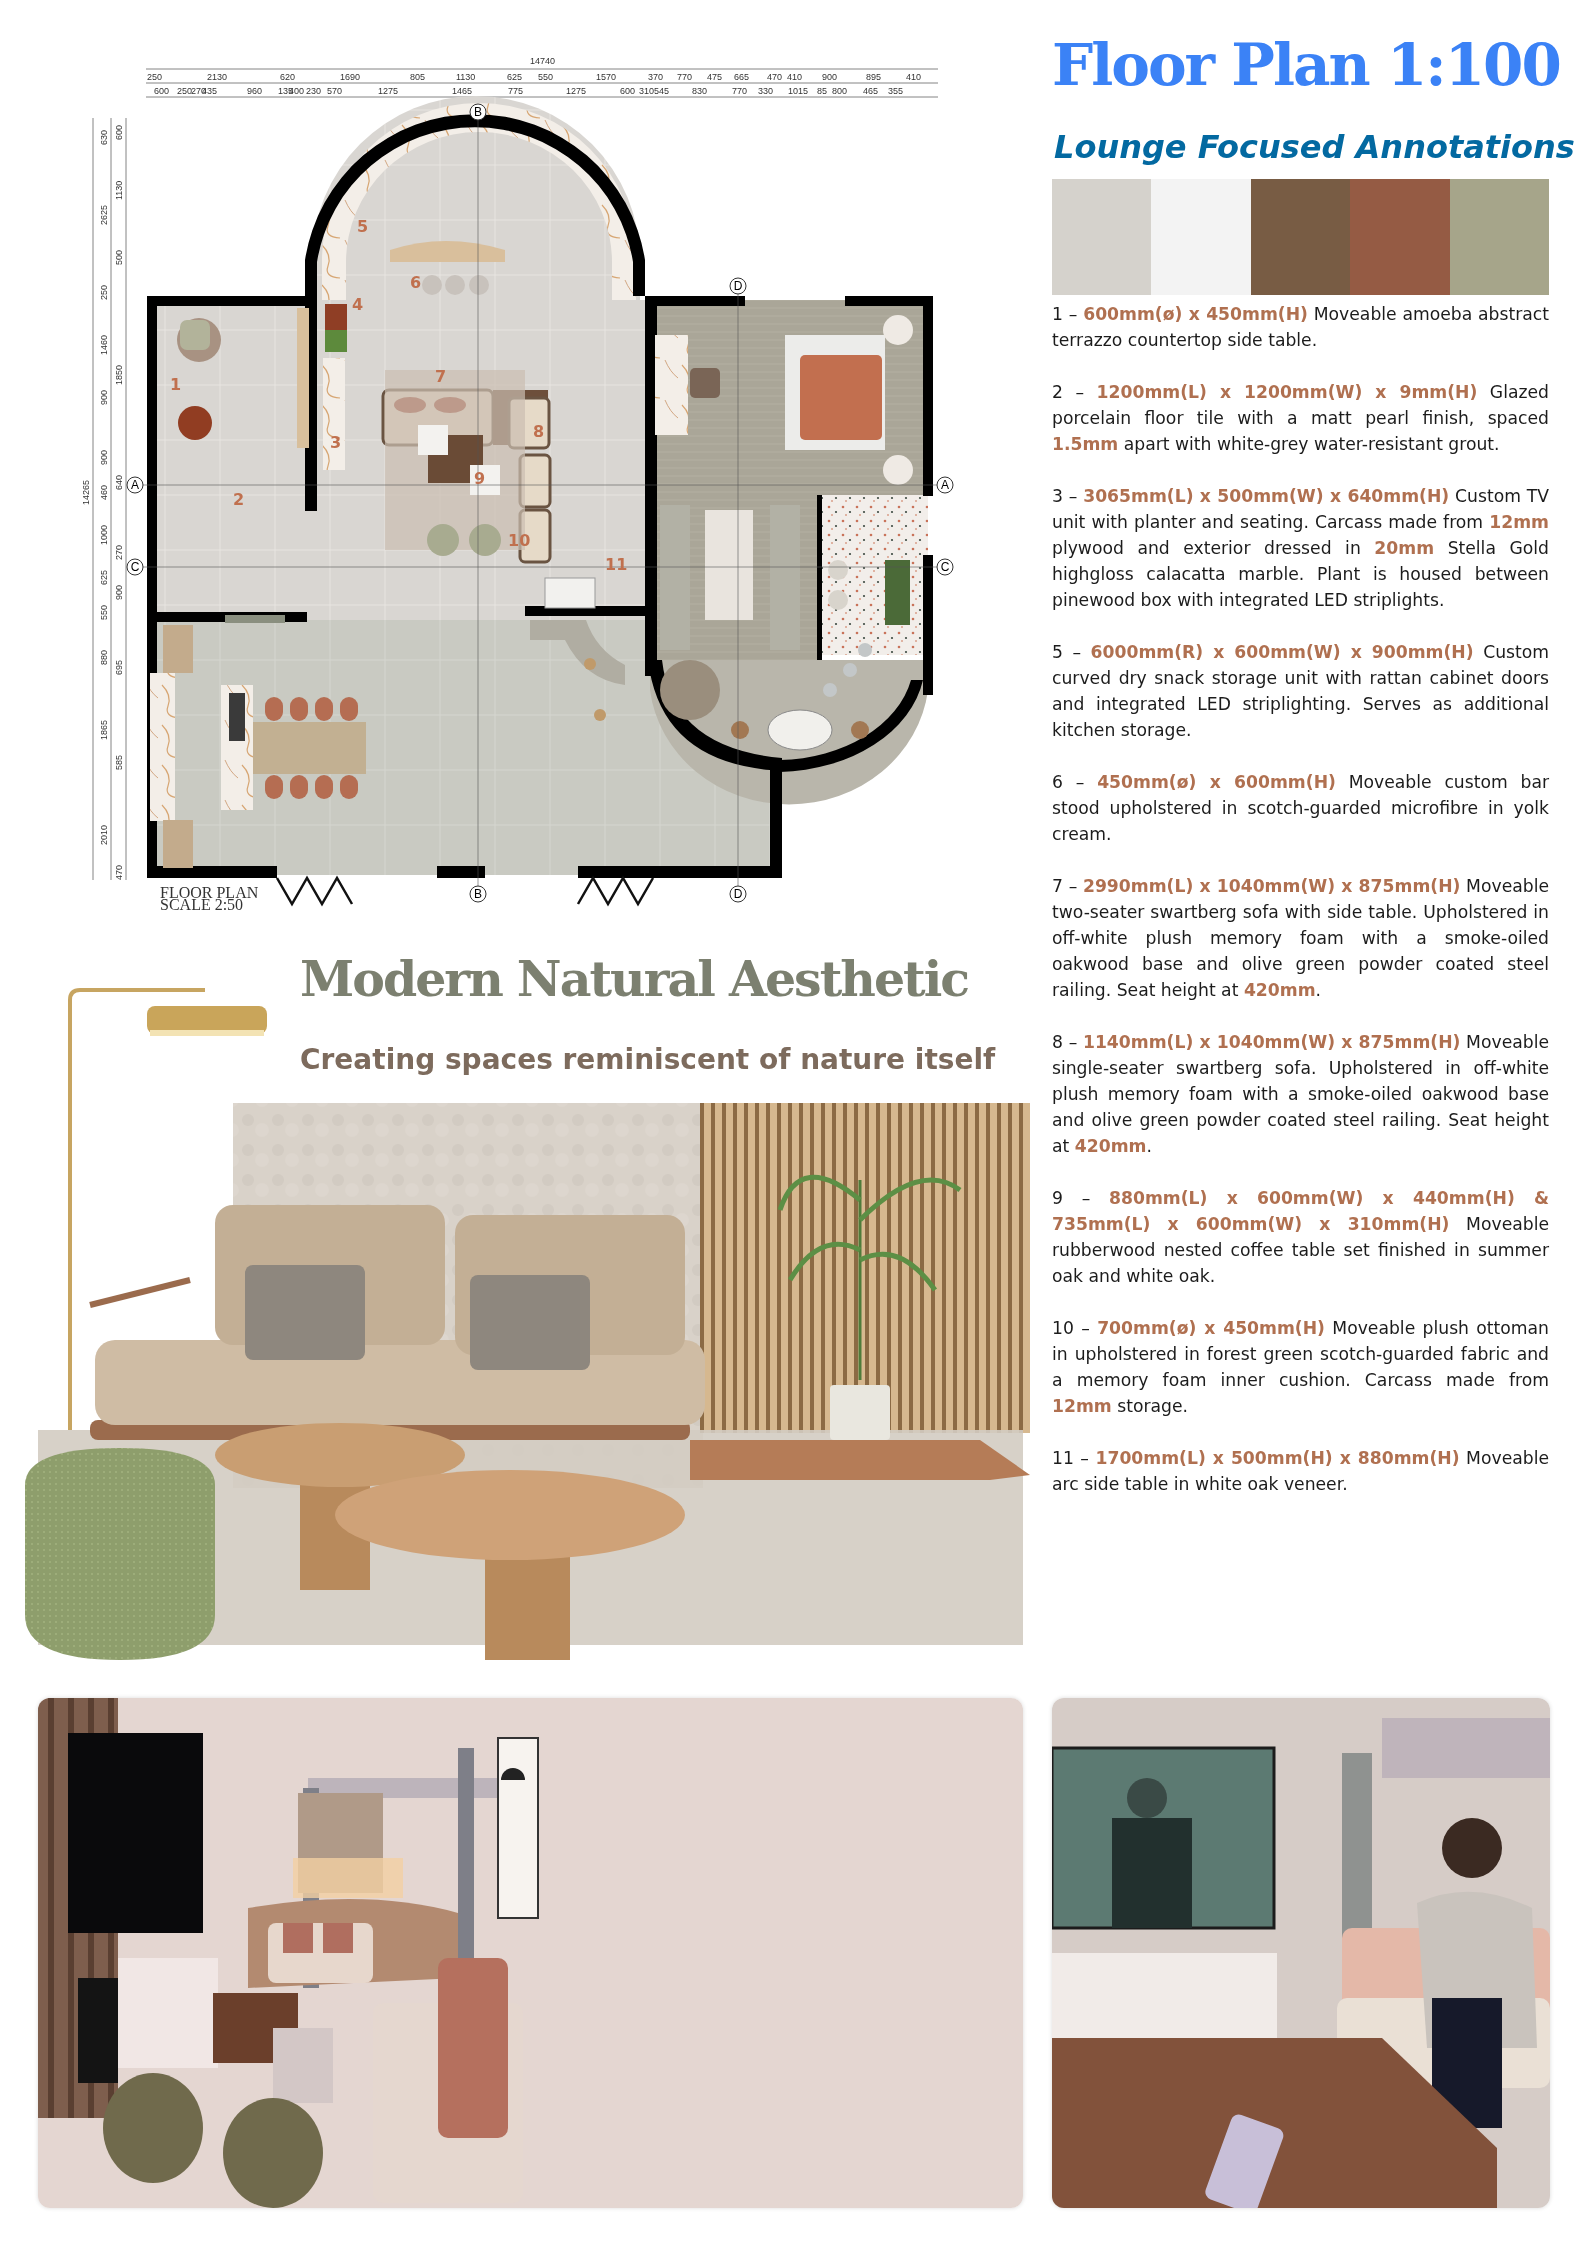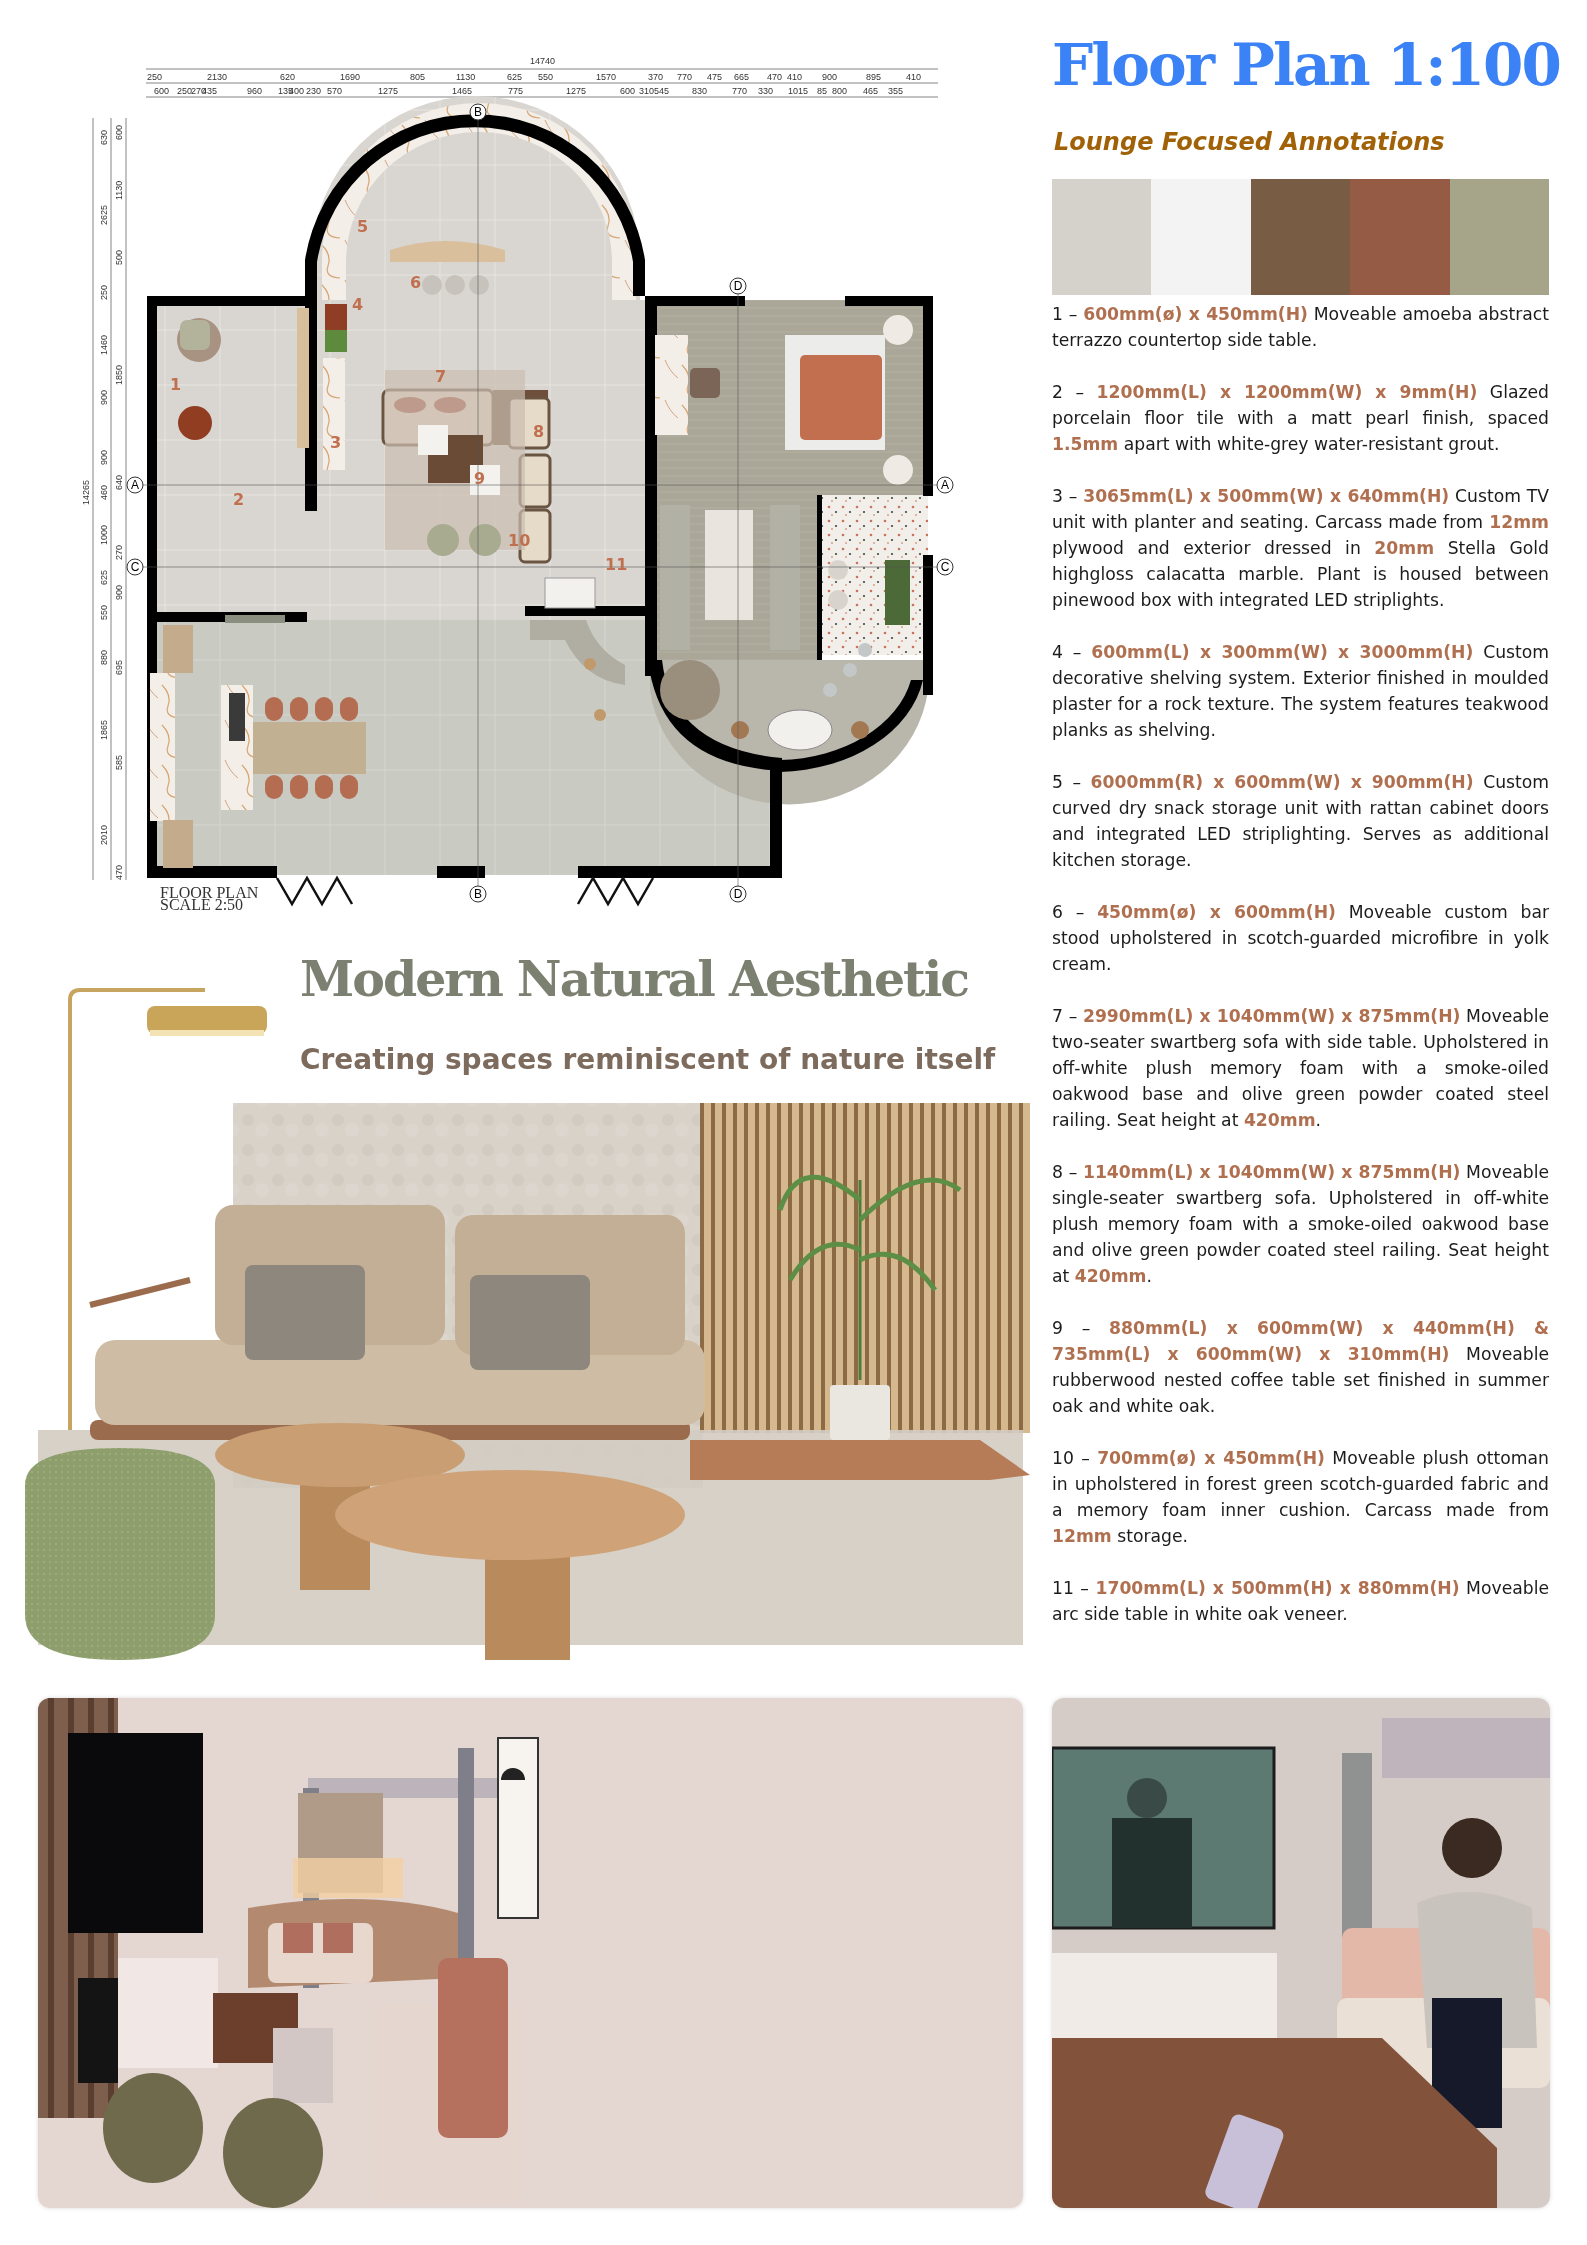--- a/index.html
+++ b/index.html
@@ -8,21 +8,21 @@
 
   
   .title-main {
     position: absolute; left: 1052px; top: 36px;
     font-family: "DejaVu Serif", serif; font-weight: bold;
     font-size: 58px; letter-spacing: -2px; color: #3b82f6; line-height: 1;
   }
   .subtitle-right {
     position: absolute; left: 1054px; top: 128px;
     font-family: "DejaVu Sans", sans-serif; font-weight: bold; font-style: italic;
-    font-size: 24px; color: #a16207; letter-spacing: 0px;
+    font-size: 32px; color: #0369a1; letter-spacing: 0px;
   }
   .palette { position: absolute; left: 1052px; top: 179px; width: 497px; height: 116px; display: flex; }
   .swatch { flex: 1; height: 100%; }
 
   
   .annotations { position: absolute; left: 1052px; top: 301px; width: 497px; }
   .ann {
     font-size: 17.2px; line-height: 26px; text-align: justify; color: #1c1c1c;
     margin-bottom: 26px;
   }
@@ -68,21 +68,20 @@
   <div class="swatch" style="background:#f3f3f3"></div>
   <div class="swatch" style="background:#785c44"></div>
   <div class="swatch" style="background:#955b44"></div>
   <div class="swatch" style="background:#a6a58a"></div>
 </div>
 
 <div class="annotations">
   <p class="ann"><span>1</span> – <span class="dim">600mm(ø) x 450mm(H)</span> <span>Moveable amoeba abstract terrazzo countertop side table.</span></p>
   <p class="ann"><span>2</span> – <span class="dim">1200mm(L) x 1200mm(W) x 9mm(H)</span> <span>Glazed porcelain floor tile with a matt pearl finish, spaced</span> <span class="dim">1.5mm</span> <span>apart with white-grey water-resistant grout.</span></p>
   <p class="ann"><span>3</span> – <span class="dim">3065mm(L) x 500mm(W) x 640mm(H)</span> <span>Custom TV unit with planter and seating. Carcass made from</span> <span class="dim">12mm</span> <span>plywood and exterior dressed in</span> <span class="dim">20mm</span> <span>Stella Gold highgloss calacatta marble. Plant is housed between pinewood box with integrated LED striplights.</span></p>
-  <p class="ann"><span>4</span> – <span class="dim">600mm(L) x 300mm(W) x 3000mm(H)</span> <span>Custom decorative shelving system. Exterior finished in moulded plaster for a rock texture. The system features teakwood  planks as shelving.</span></p>
   <p class="ann"><span>5</span> – <span class="dim">6000mm(R) x 600mm(W) x 900mm(H)</span> <span>Custom curved dry snack storage unit with rattan cabinet doors and integrated LED striplighting. Serves as additional kitchen storage.</span></p>
   <p class="ann"><span>6</span> – <span class="dim">450mm(ø) x 600mm(H)</span> <span>Moveable custom bar stood upholstered in scotch-guarded microfibre in yolk cream.</span></p>
   <p class="ann"><span>7</span> – <span class="dim">2990mm(L) x 1040mm(W) x 875mm(H)</span> <span>Moveable two-seater swartberg sofa with side table. Upholstered in off-white plush memory foam with a smoke-oiled oakwood base and olive green powder coated steel railing. Seat height at</span> <span class="dim">420mm</span><span>.</span></p>
   <p class="ann"><span>8</span> – <span class="dim">1140mm(L) x 1040mm(W) x 875mm(H)</span> <span>Moveable single-seater swartberg sofa. Upholstered in off-white plush memory foam with a smoke-oiled oakwood base and olive green powder coated steel railing. Seat height at</span> <span class="dim">420mm</span><span>.</span></p>
   <p class="ann"><span>9</span> – <span class="dim">880mm(L) x 600mm(W) x 440mm(H) &amp; 735mm(L) x 600mm(W) x 310mm(H)</span> <span>Moveable rubberwood nested coffee table set finished in summer oak and white oak.</span></p>
   <p class="ann"><span>10</span> – <span class="dim">700mm(ø) x 450mm(H)</span> <span>Moveable plush ottoman in upholstered in forest green scotch-guarded fabric and a memory foam inner cushion. Carcass made from</span> <span class="dim">12mm</span> <span>storage.</span></p>
   <p class="ann"><span>11</span> – <span class="dim">1700mm(L) x 500mm(H) x 880mm(H)</span> <span>Moveable arc side table in white oak veneer.</span></p>
 </div>
 
 <svg class="plan" viewBox="70 50 900 870" width="900" height="870">

